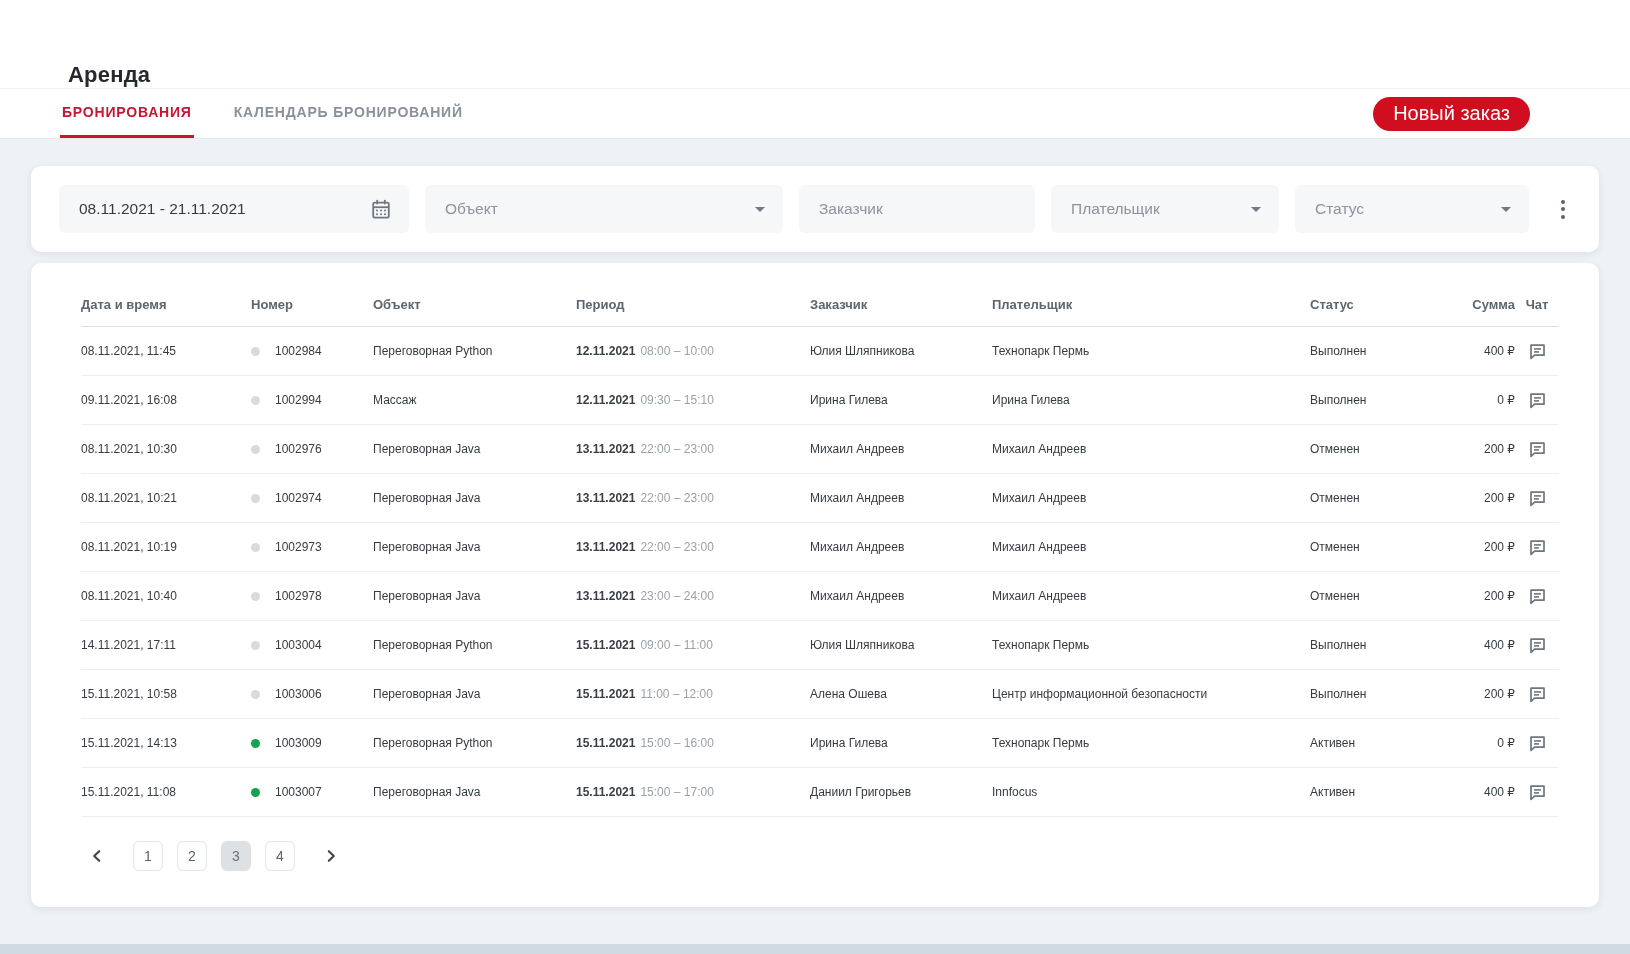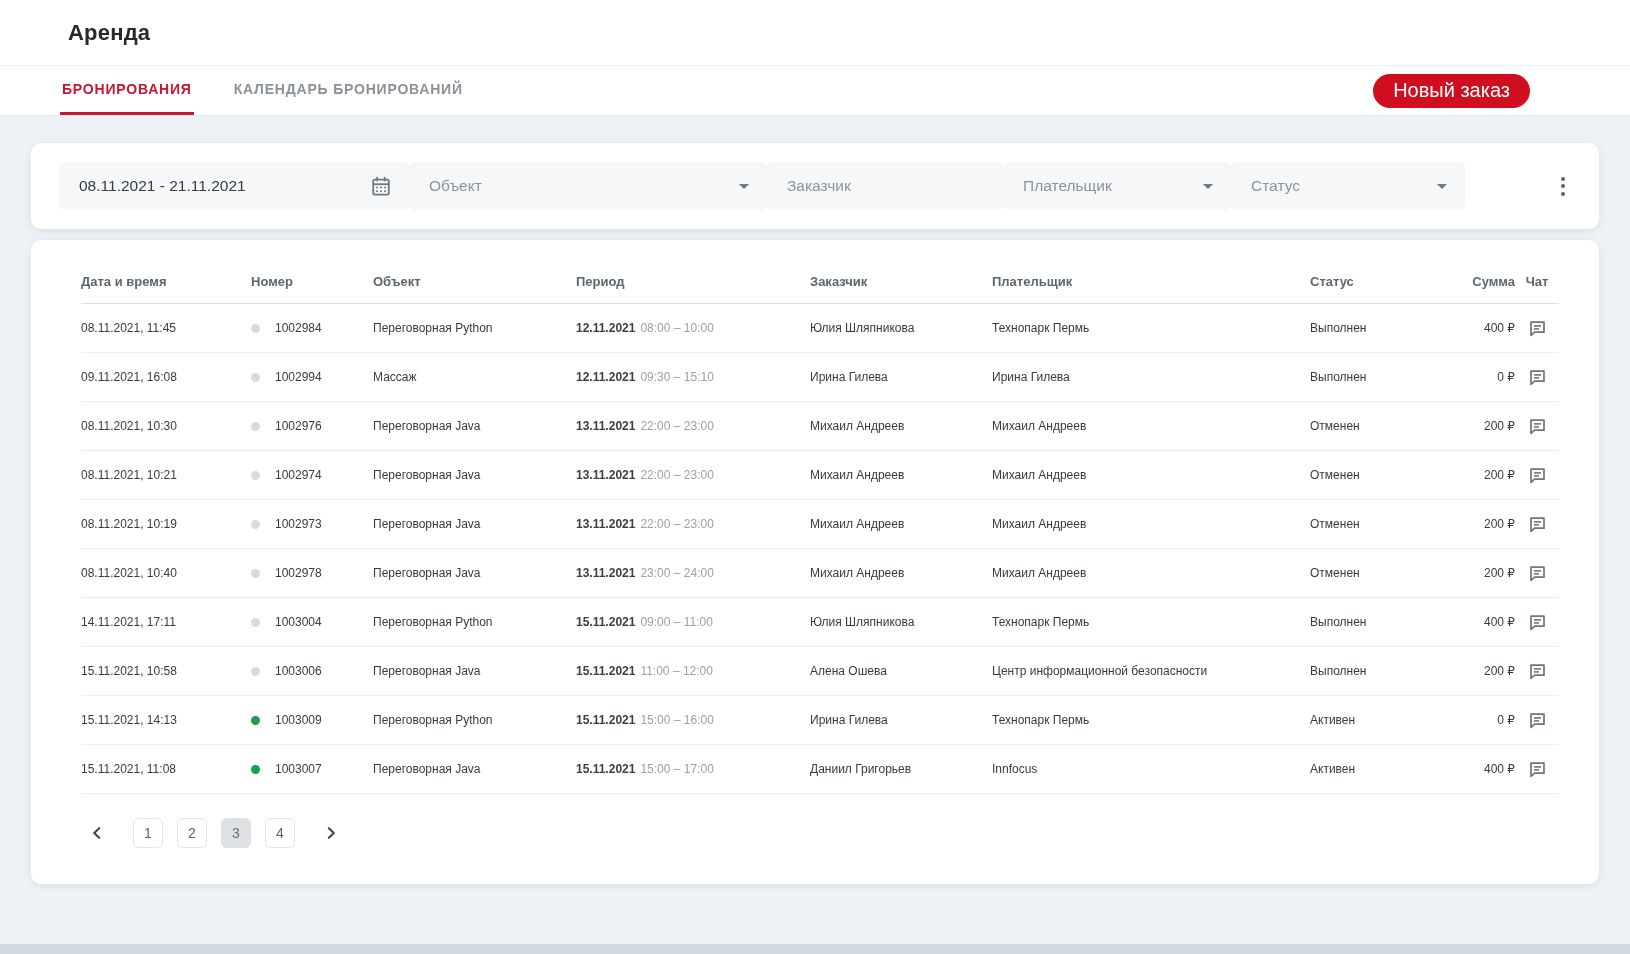--- a/index.html
+++ b/index.html
@@ -6,22 +6,22 @@
   html,body { width:1630px; height:954px; overflow:hidden; }
   body {
     font-family:"Liberation Sans","DejaVu Sans",sans-serif;
     background:#eef1f5;
     display:flex; flex-direction:column;
     color:#363b41;
   }
 
   
   .topbar {
-    height:66px; background:#fff; flex:0 0 auto;
-    display:flex; align-items:center;
+    height:89px; background:#fff; flex:0 0 auto;
+    display:flex; align-items:flex-end;
     padding:0 30px 0 68px;
     border-bottom:1px solid #eef1f3;
   }
   .page-title { font-size:22px; font-weight:700; color:#26292d; letter-spacing:.2px; }
   .topbar-right { margin-left:auto; display:flex; align-items:center; }
   .search-box {
     width:476px; height:52px; background:#fff;
     border:1px solid #e4e7ea; border-radius:8px;
     box-shadow:0 1px 4px rgba(80,95,110,.10);
     display:flex; align-items:center; padding:0 16px 0 14px;
@@ -71,21 +71,21 @@
   
   .main { flex:1 1 auto; padding:0 31px; }
   .card {
     background:#fff; border-radius:10px;
     box-shadow:0 2px 7px rgba(110,130,150,.14);
   }
 
   
   .filter-card {
     margin-top:27px; height:86px;
-    display:flex; align-items:center; 
+    display:flex; align-items:center; gap:16px;
     padding:0 26px 0 28px;
   }
   .field {
     height:48px; background:#f5f7f9; border-radius:6px;
     display:flex; align-items:center; cursor:pointer;
     padding:0 18px 0 20px; font-size:15.5px;
   }
   .field .grow { flex:1; }
   .f-date { width:350px; color:#363b41; }
   .f-object { width:358px; color:#8d939b; }

